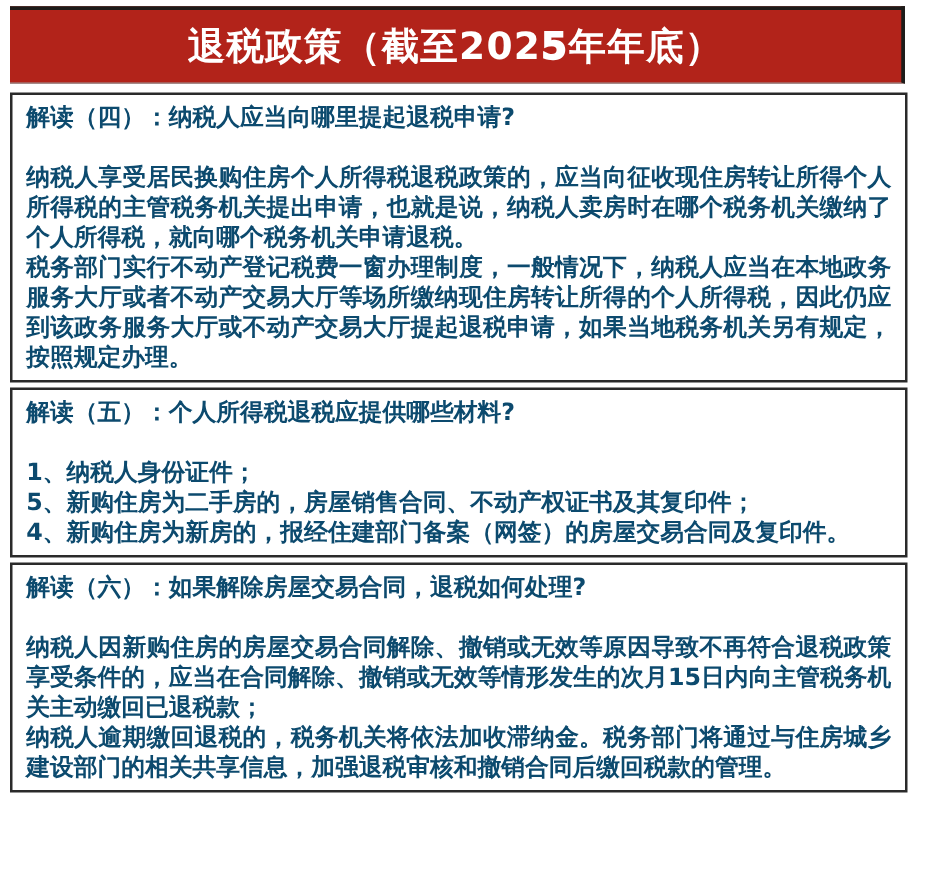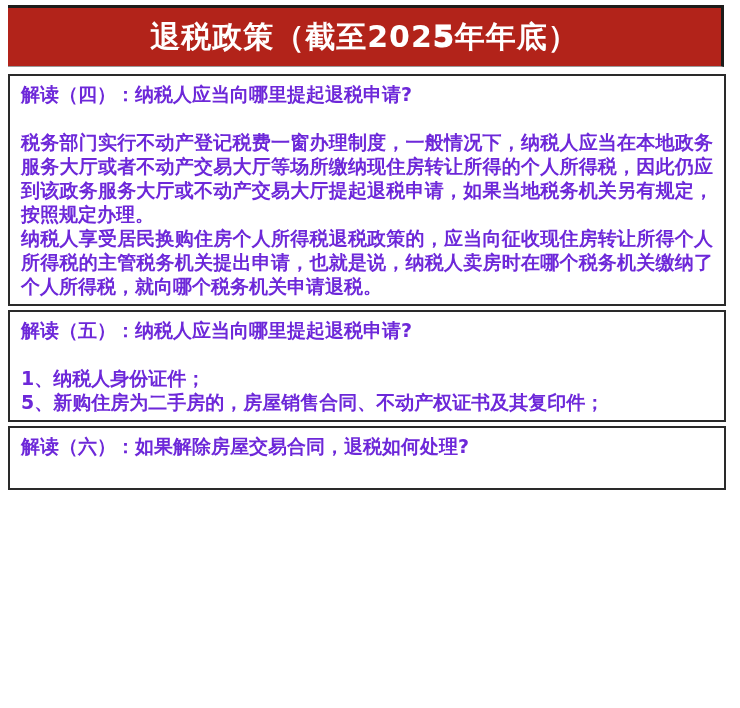--- a/index.html
+++ b/index.html
@@ -40,21 +40,21 @@
   }
   .banner-title .em-digit {
     font-weight: 900;
     -webkit-text-stroke: 1.2px #ffffff;
   }
   
   .section-box {
     border: 2px solid #2a2a2a;
     padding: 6px 11px 6px 11px;
     margin-bottom: 4px;
-    color: #6d28d9;
+    color: #0c4a6e;
     font-size: 19px;
     line-height: 24px;
     font-weight: 700;
   }
   .section-heading {
     font-size: 19px;
     line-height: 24px;
     font-weight: 700;
     margin-bottom: 24px; 
   }
@@ -68,27 +68,30 @@
 <body>
 
 <div class="page">
 
   <header class="banner">
     <div class="banner-title"><span>退税政策（截至202</span><span class="em-digit">5</span><span>年年底）</span></div>
   </header>
 
   <section class="section-box">
     <h2 class="section-heading">解读（四）：纳税人应当向哪里提起退税申请?</h2>
+    <p>纳税人享受居民换购住房个人所得税退税政策的，应当向征收现住房转让所得个人所得税的主管税务机关提出申请，也就是说，纳税人卖房时在哪个税务机关缴纳了个人所得税，就向哪个税务机关申请退税。</p>
     <p>税务部门实行不动产登记税费一窗办理制度，一般情况下，纳税人应当在本地政务服务大厅或者不动产交易大厅等场所缴纳现住房转让所得的个人所得税，因此仍应到该政务服务大厅或不动产交易大厅提起退税申请，如果当地税务机关另有规定，按照规定办理。</p>
-    <p>纳税人享受居民换购住房个人所得税退税政策的，应当向征收现住房转让所得个人所得税的主管税务机关提出申请，也就是说，纳税人卖房时在哪个税务机关缴纳了个人所得税，就向哪个税务机关申请退税。</p>
   </section>
 
   <section class="section-box">
-    <h2 class="section-heading">解读（五）：纳税人应当向哪里提起退税申请?</h2>
+    <h2 class="section-heading">解读（五）：个人所得税退税应提供哪些材料?</h2>
     <p class="list-line">1、纳税人身份证件；</p>
     <p class="list-line">5、新购住房为二手房的，房屋销售合同、不动产权证书及其复印件；</p>
+    <p class="list-line">4、新购住房为新房的，报经住建部门备案（网签）的房屋交易合同及复印件。</p>
   </section>
 
   <section class="section-box">
     <h2 class="section-heading">解读（六）：如果解除房屋交易合同，退税如何处理?</h2>
+    <p>纳税人因新购住房的房屋交易合同解除、撤销或无效等原因导致不再符合退税政策享受条件的，应当在合同解除、撤销或无效等情形发生的次月15日内向主管税务机关主动缴回已退税款；</p>
+    <p>纳税人逾期缴回退税的，税务机关将依法加收滞纳金。税务部门将通过与住房城乡建设部门的相关共享信息，加强退税审核和撤销合同后缴回税款的管理。</p>
   </section>
 
 </div>
 
 </body></html>

